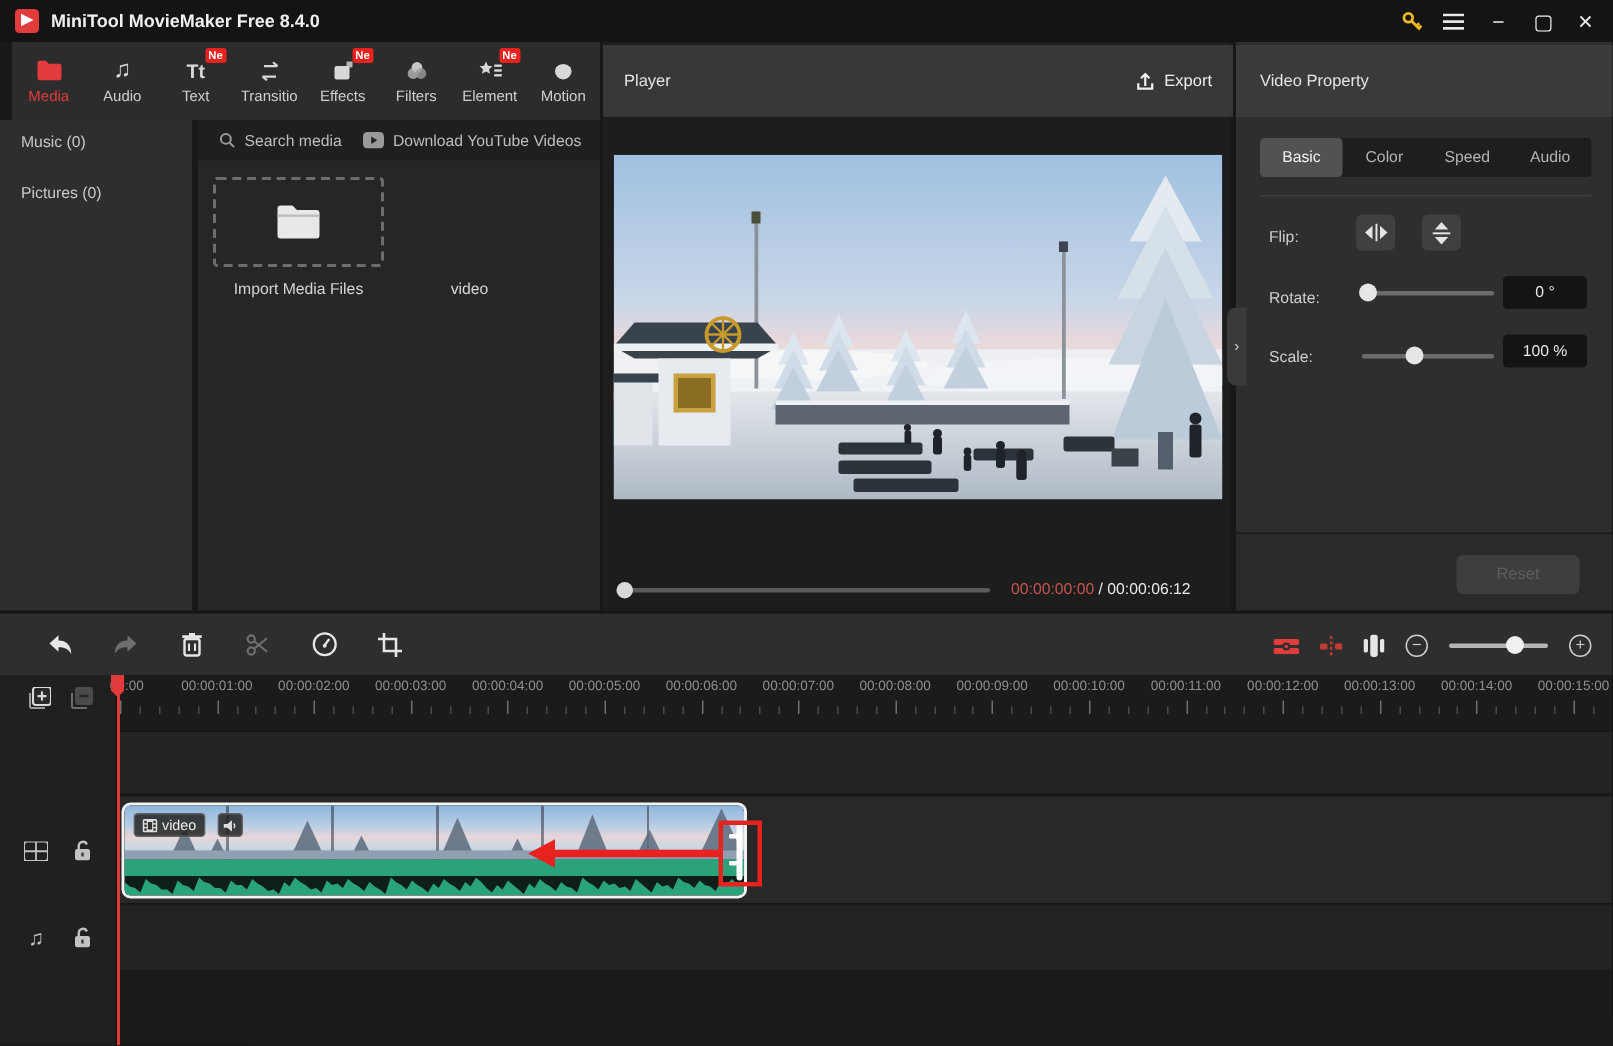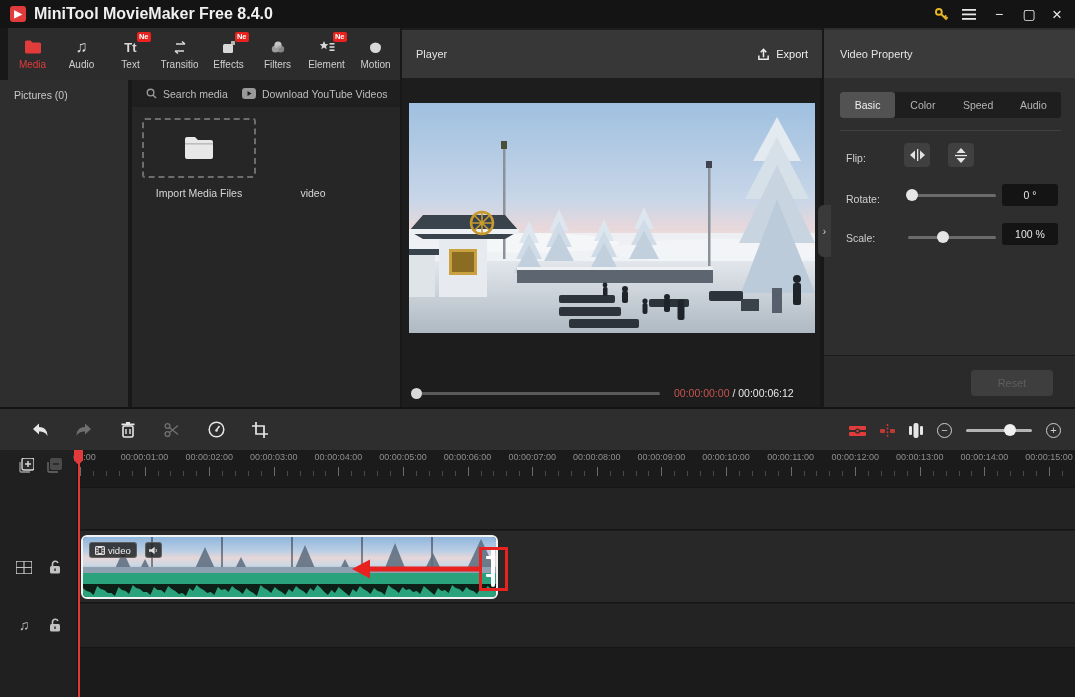--- a/index.html
+++ b/index.html
@@ -5,21 +5,21 @@
   * { margin:0; padding:0; box-sizing:border-box; }
   html,body { width:1075px; height:697px; background:#101010; overflow:hidden;
     font-family:"Liberation Sans", sans-serif; }
   .abs { position:absolute; }
   #window { position:relative; width:1075px; height:697px; background:#181818; color:#ddd; }
 
   
   #titlebar { left:0; top:0; width:1075px; height:28px; background:#141414; }
   #app-logo { left:10px; top:6px; width:16px; height:16px; background:#e23b3b; border-radius:3px;
     color:#fff; font-size:10px; font-weight:bold; text-align:center; line-height:16px; }
-  #app-title { left:34px; top:0; height:28px; line-height:28px; font-size:16px; font-weight:bold; color:#f0f0f0; }
+  #app-title { left:34px; top:0; height:28px; line-height:28px; font-size:12px; font-weight:bold; color:#f0f0f0; }
   .tb-btn { top:0; width:28px; height:28px; display:flex; align-items:center; justify-content:center; color:#e8e8e8; }
   .tb-glyph { font-size:14px; line-height:1; }
 
   
   #ribbon { left:8px; top:28px; width:392px; height:52px; background:#2c2c2c; display:flex; }
   .rtab { flex:1; display:flex; flex-direction:column; align-items:center; justify-content:center; gap:3px; position:relative; cursor:default; }
   .rtab .ricon { width:20px; height:18px; display:flex; align-items:center; justify-content:center; position:relative; }
   .rtab .rlabel { font-size:10px; color:#cfcfcf; white-space:nowrap; max-width:46px; overflow:hidden; }
   .rtab.active .rlabel { color:#e23b3b; }
   .badge { position:absolute; top:-6px; right:-10px; background:#e8231f; color:#fff; font-size:7.5px;
@@ -233,20 +233,21 @@
         <svg width="15" height="15" viewBox="0 0 15 15">
             <circle cx="7.5" cy="7.5" r="5.5" fill="#d8d8d8"></circle>
             <path d="M2.5 4 a7 7 0 0 1 10 0" stroke="#2c2c2c" stroke-width="1.4" fill="none"></path>
           </svg>
       </span>
       <span class="rlabel">Motion</span>
     </div>
   </div>
 
   <div id="sidebar" class="abs">
+    <div class="side-item">Music (0)</div>
     <div class="side-item">Pictures (0)</div>
   </div>
 
   <div id="media" class="abs">
     <div id="media-header" class="abs">
       <div id="search-box">
         <svg width="11" height="11" viewBox="0 0 12 12">
             <circle cx="5" cy="5" r="3.6" fill="none" stroke="#9a9a9a" stroke-width="1.5"></circle>
             <path d="M7.8 7.8 L11 11" stroke="#9a9a9a" stroke-width="1.5"></path>
           </svg>

